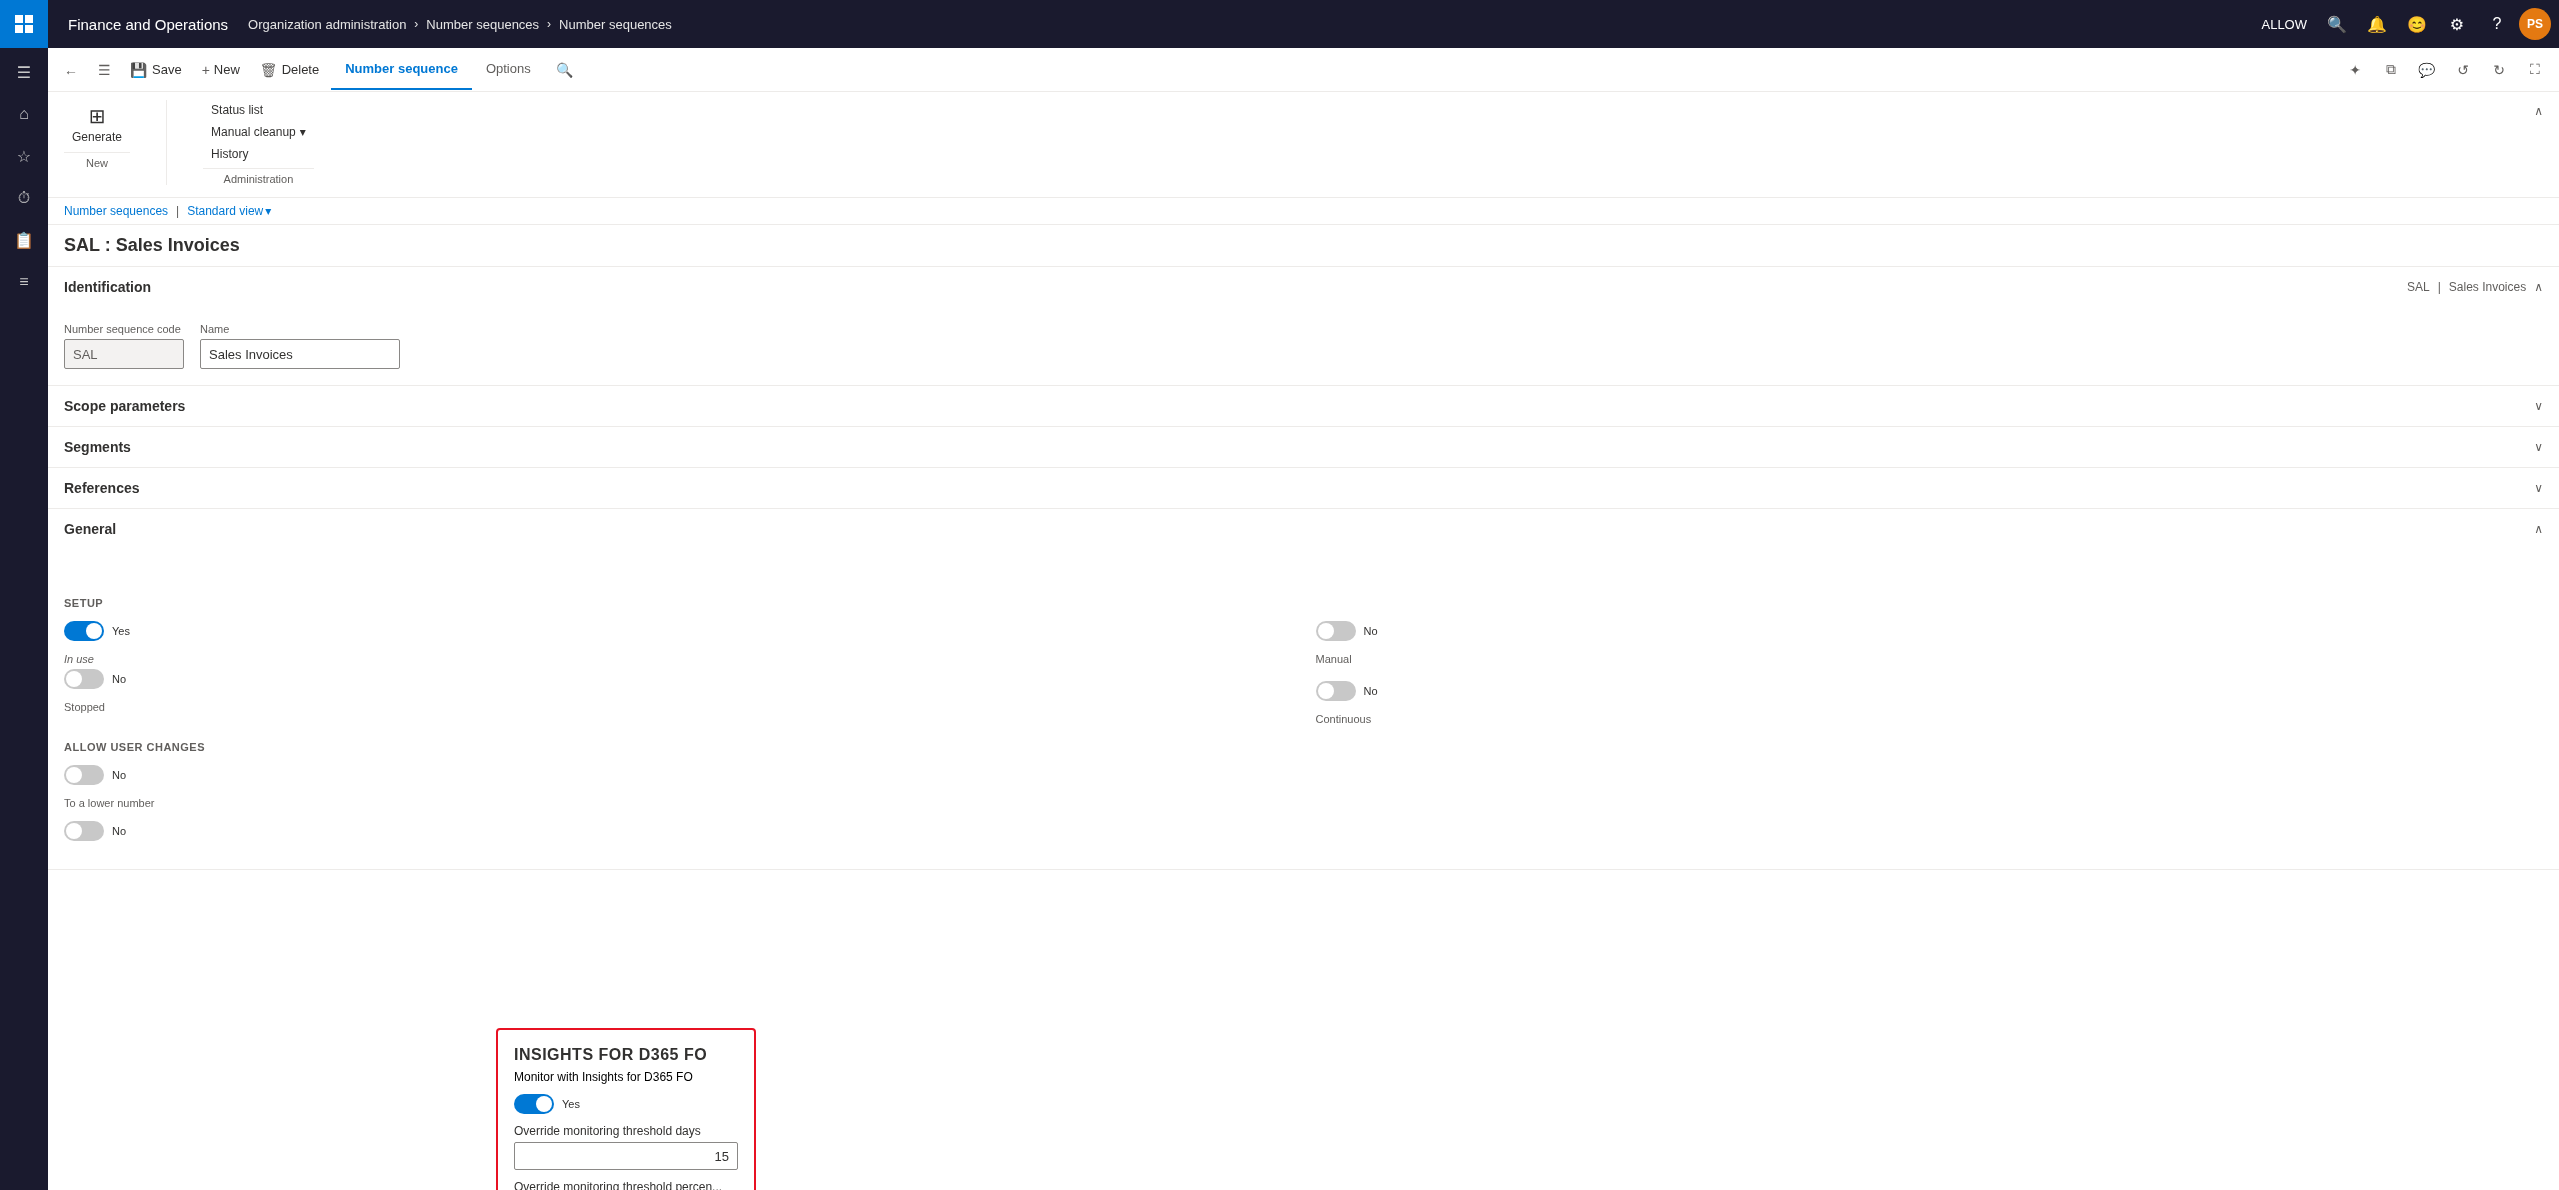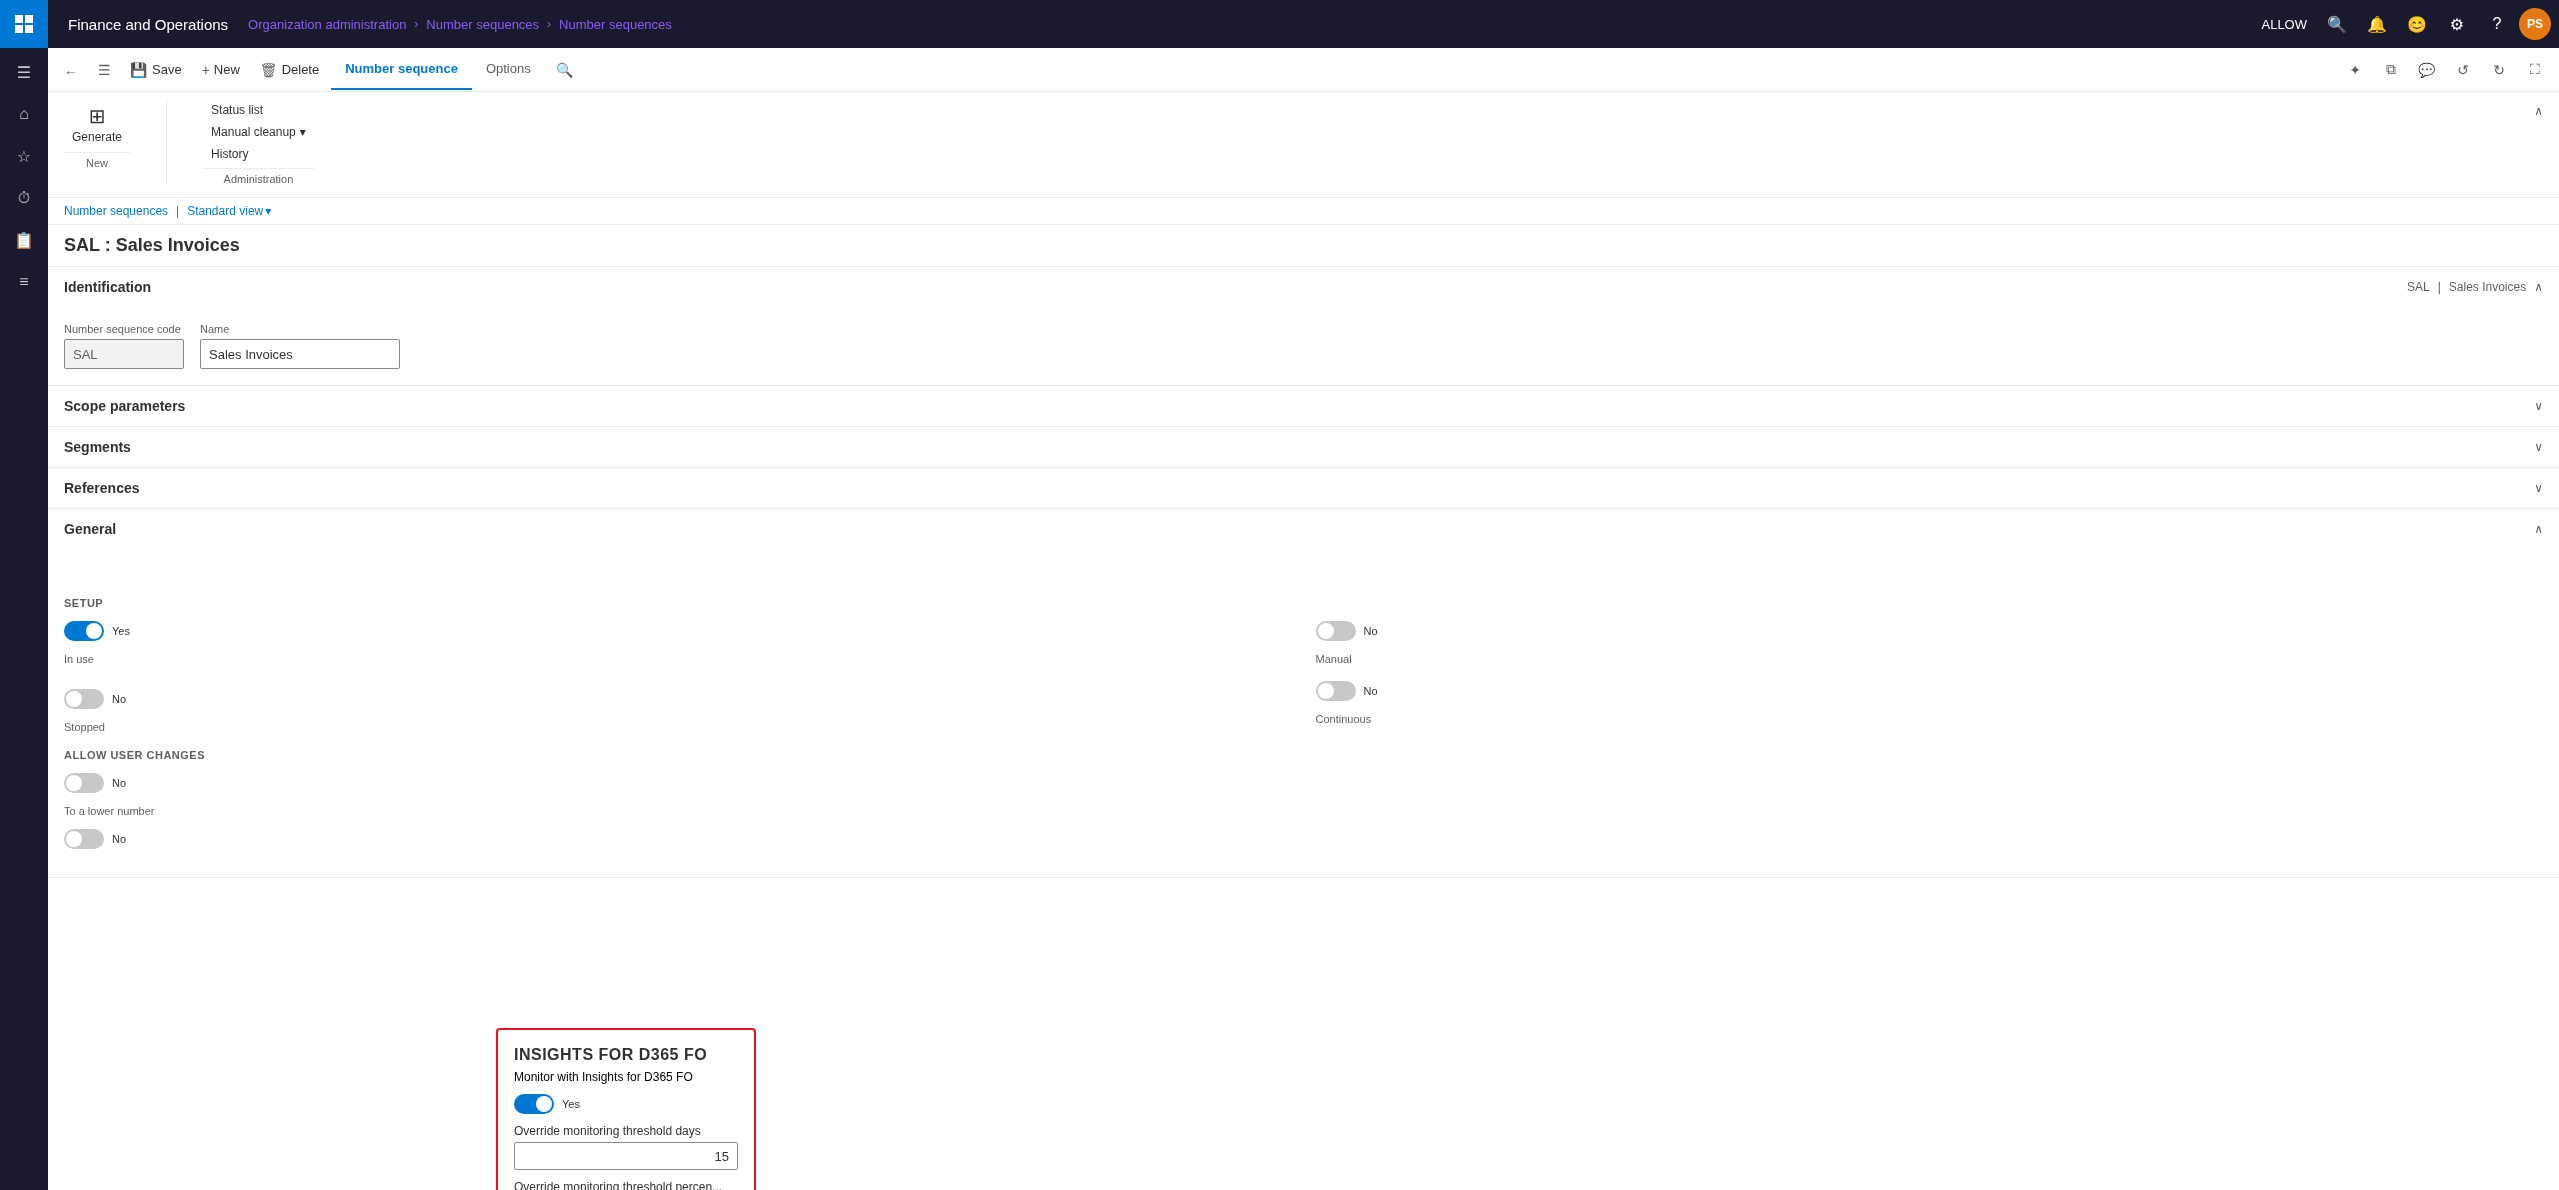--- a/index.html
+++ b/index.html
@@ -16,21 +16,21 @@
       width: 48px; height: 48px;
       background: #0078d4;
       display: flex; align-items: center; justify-content: center;
       font-size: 18px; cursor: pointer; flex-shrink: 0;
     }
     .top-bar-title {
       font-size: 15px; font-weight: 400; color: white;
       padding: 0 20px; white-space: nowrap;
     }
     .breadcrumb {
-      display: flex; align-items: center; color: #8b5cf6; font-size: 13px;
+      display: flex; align-items: center; color: #e5e5e5; font-size: 13px;
     }
     .breadcrumb-item { cursor: pointer; }
     .breadcrumb-sep { margin: 0 8px; font-size: 12px; }
     .top-bar-right {
       margin-left: auto; display: flex; align-items: center; gap: 4px;
       padding-right: 8px;
     }
     .top-bar-right-text {
       color: white; font-size: 13px; margin-right: 8px;
     }
@@ -406,21 +406,21 @@
       <div class="setup-label">SETUP</div>
       <div class="columns-2">
         <div>
 
           <div class="toggle-row">
             <div class="toggle on">
               <div class="toggle-knob"></div>
             </div>
             <span class="toggle-label">Yes</span>
           </div>
-          <div class="field-label" style="margin-bottom:24px;">In use</div>
+          <div class="field-label" style="margin-bottom:4px;font-style:italic;">In use</div>
 
           <div class="toggle-row">
             <div class="toggle off">
               <div class="toggle-knob"></div>
             </div>
             <span class="toggle-label">No</span>
           </div>
           <div class="field-label">Stopped</div>
         </div>
         <div>

